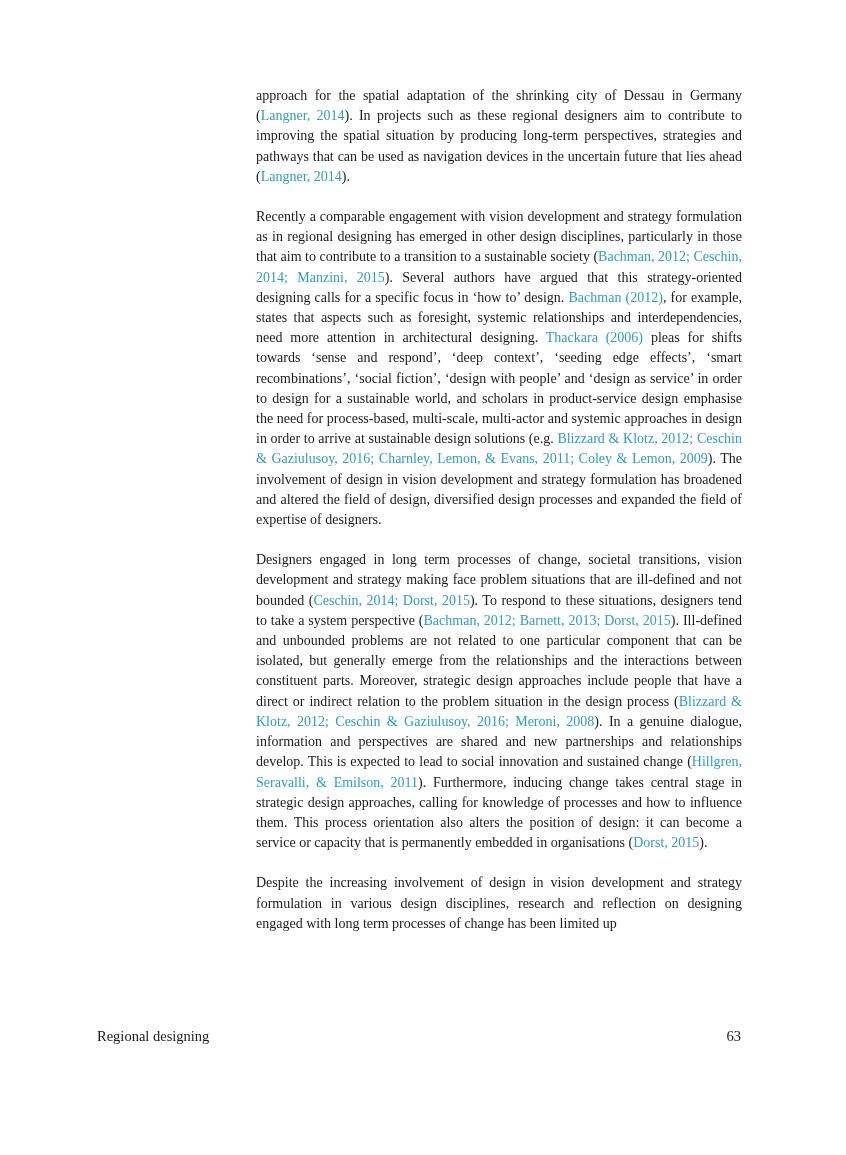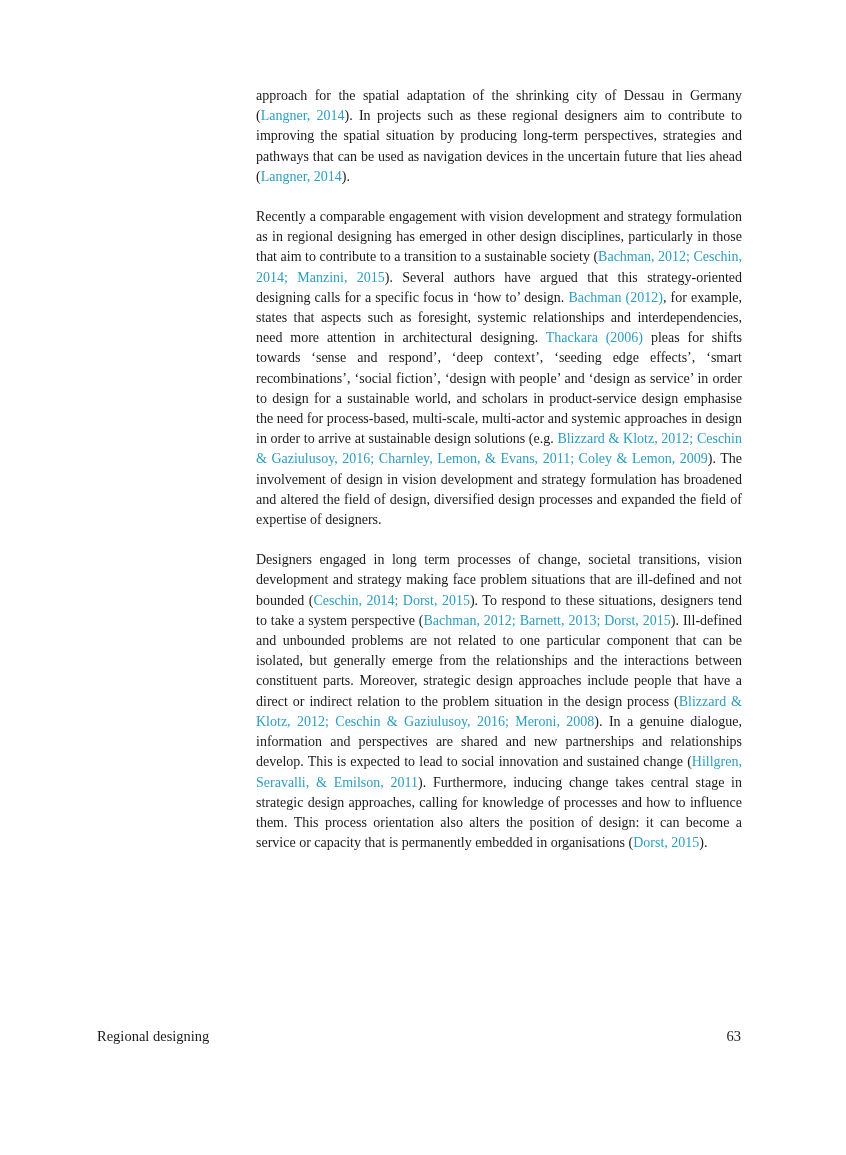--- a/index.html
+++ b/index.html
@@ -55,18 +55,19 @@
   }
 </style>
 </head>
 <body>
 
 <div class="page">
   <div class="text-column">
       <p class="para"><span>approach for the spatial adaptation of the shrinking city of Dessau in Germany (</span><span class="cite">Langner, 2014</span><span>). In projects such as these regional designers aim to contribute to improving the spatial situation by producing long-term perspectives, strategies and pathways that can be used as navigation devices in the uncertain future that lies ahead (</span><span class="cite">Langner, 2014</span><span>).</span></p>
       <p class="para"><span>Recently a comparable engagement with vision development and strategy formulation as in regional designing has emerged in other design disciplines, particularly in those that aim to contribute to a transition to a sustainable society (</span><span class="cite">Bachman, 2012; Ceschin, 2014; Manzini, 2015</span><span>). Several authors have argued that this strategy-oriented designing calls for a specific focus in ‘how to’ design. </span><span class="cite">Bachman (2012)</span><span>, for example, states that aspects such as foresight, systemic relationships and interdependencies, need more attention in architectural designing. </span><span class="cite">Thackara (2006)</span><span> pleas for shifts towards ‘sense and respond’, ‘deep context’, ‘seeding edge effects’, ‘smart recombinations’, ‘social fiction’, ‘design with people’ and ‘design as service’ in order to design for a sustainable world, and scholars in product-service design emphasise the need for process-based, multi-scale, multi-actor and systemic approaches in design in order to arrive at sustainable design solutions (e.g. </span><span class="cite">Blizzard &amp; Klotz, 2012; Ceschin &amp; Gaziulusoy, 2016; Charnley, Lemon, &amp; Evans, 2011; Coley &amp; Lemon, 2009</span><span>). The involvement of design in vision development and strategy formulation has broadened and altered the field of design, diversified design processes and expanded the field of expertise of designers.</span></p>
       <p class="para"><span>Designers engaged in long term processes of change, societal transitions, vision development and strategy making face problem situations that are ill-defined and not bounded (</span><span class="cite">Ceschin, 2014; Dorst, 2015</span><span>). To respond to these situations, designers tend to take a system perspective (</span><span class="cite">Bachman, 2012; Barnett, 2013; Dorst, 2015</span><span>). Ill-defined and unbounded problems are not related to one particular component that can be isolated, but generally emerge from the relationships and the interactions between constituent parts. Moreover, strategic design approaches include people that have a direct or indirect relation to the problem situation in the design process (</span><span class="cite">Blizzard &amp; Klotz, 2012; Ceschin &amp; Gaziulusoy, 2016; Meroni, 2008</span><span>). In a genuine dialogue, information and perspectives are shared and new partnerships and relationships develop. This is expected to lead to social innovation and sustained change (</span><span class="cite">Hillgren, Seravalli, &amp; Emilson, 2011</span><span>). Furthermore, inducing change takes central stage in strategic design approaches, calling for knowledge of processes and how to influence them. This process orientation also alters the position of design: it can become a service or capacity that is permanently embedded in organisations (</span><span class="cite">Dorst, 2015</span><span>).</span></p>
+      <p class="para"><span>Despite the increasing involvement of design in vision development and strategy formulation in various design disciplines, research and reflection on designing engaged with long term processes of change has been limited up</span></p>
     </div>
   <div class="footer">
     <span>Regional designing</span>
     <span>63</span>
   </div>
 </div>
 
 </body></html>

